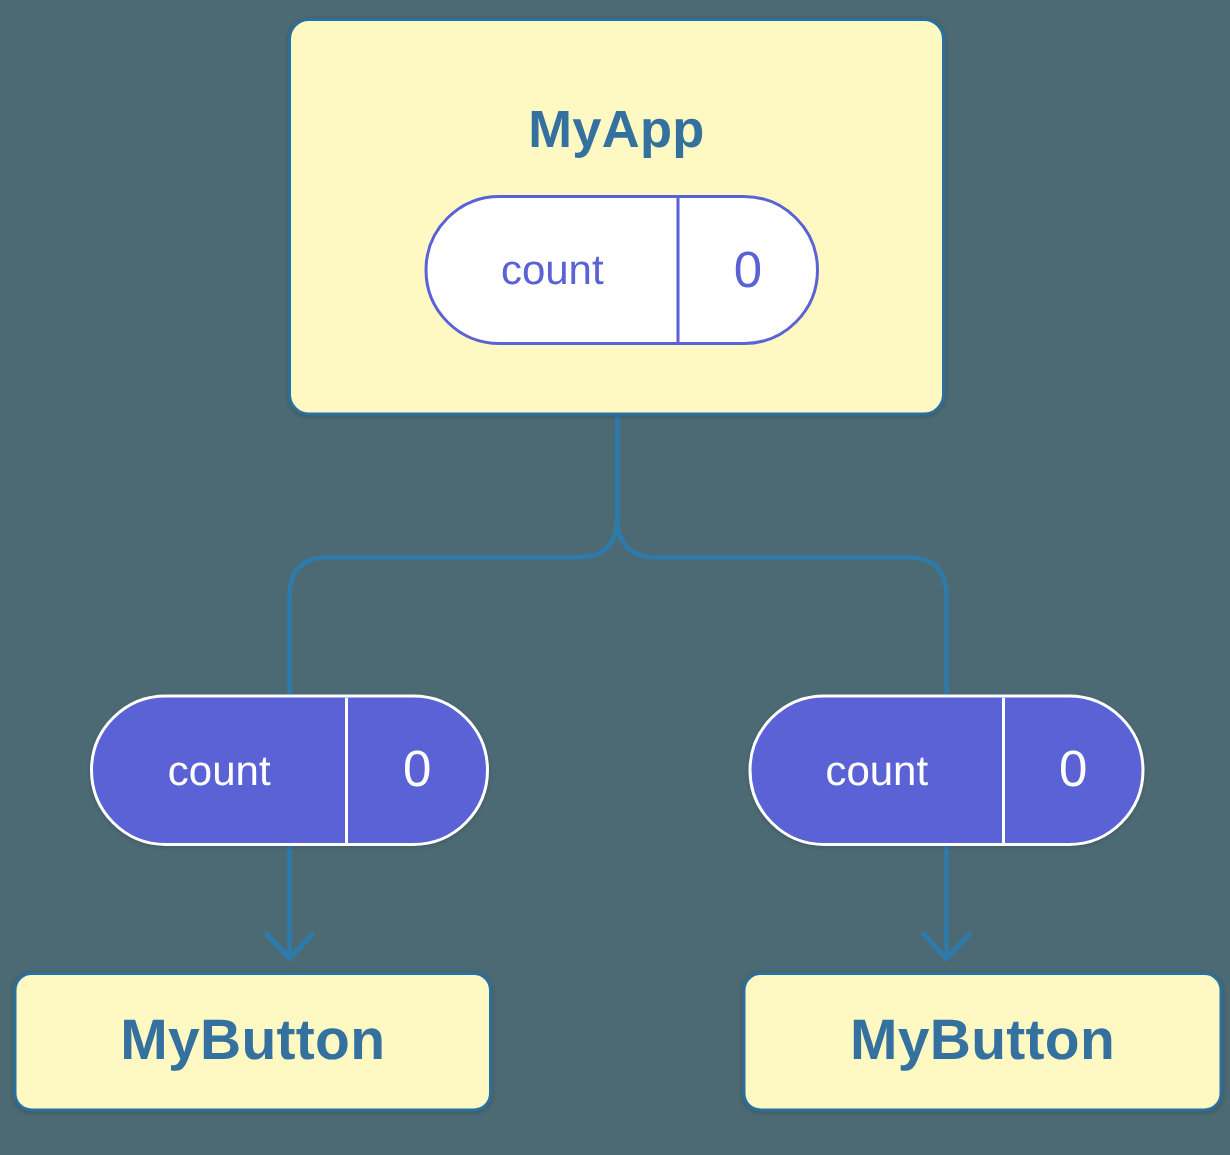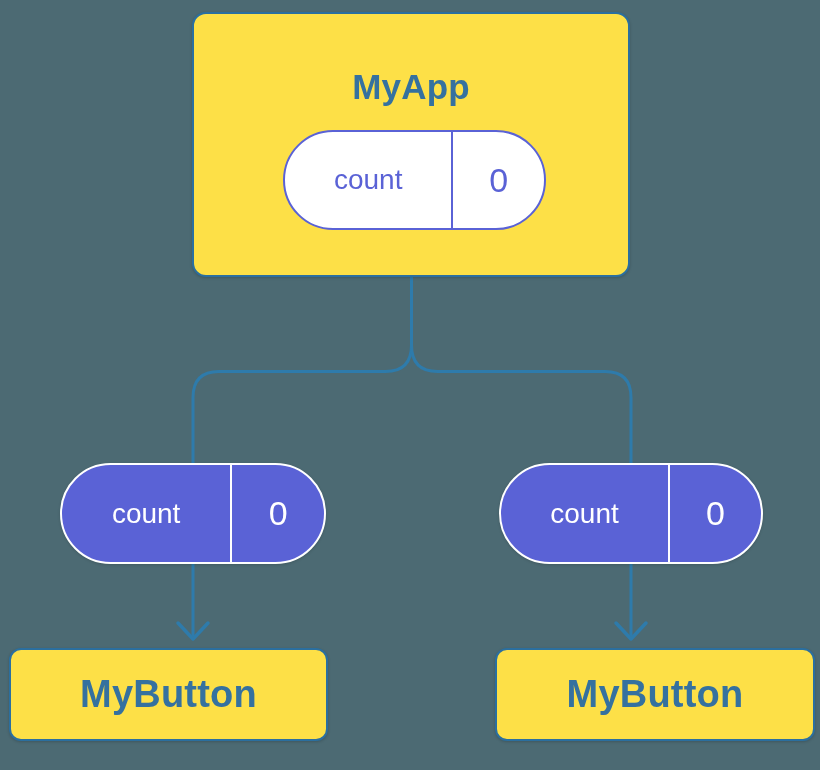--- a/index.html
+++ b/index.html
@@ -22,21 +22,21 @@
   }
   svg.connectors {
     position: absolute;
     left: 0;
     top: 0;
     z-index: 1;
   }
   
   .card {
     position: absolute;
-    background: #fde047;
+    background: #fef9c3;
     border: 2.5px solid #2b6f9f;
     border-radius: 14px;
     box-sizing: border-box;
     box-shadow: 0 1px 3px rgba(0,0,0,0.18);
     z-index: 2;
   }
   .card-root {
     left: 192px;
     top: 12px;
     width: 438px;

